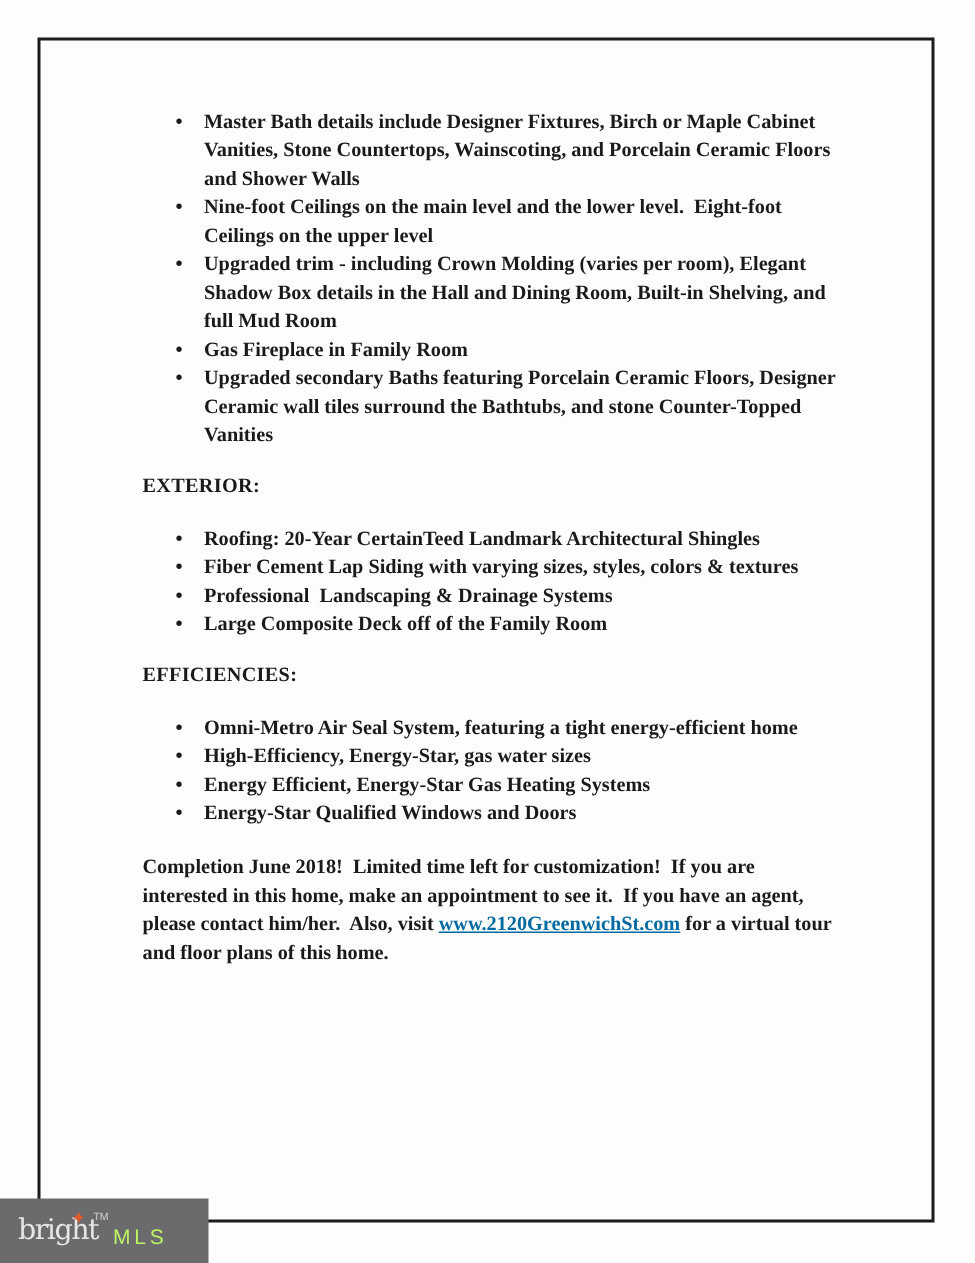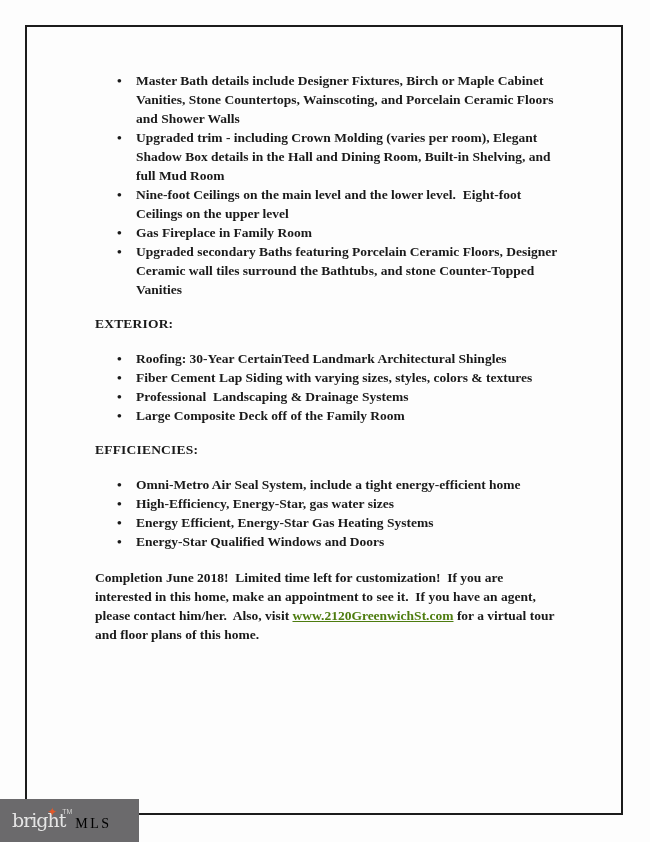--- a/index.html
+++ b/index.html
@@ -58,21 +58,21 @@
     font-weight: 700;
     line-height: 19px;
     margin: 15px 0 16px 0;
     letter-spacing: 0.2px;
   }
   p.closing {
     margin: 17px 0 0 0;
     white-space: pre-wrap;
   }
   a.site-link {
-    color: #4d7c0f;
+    color: #0369a1;
     text-decoration: underline;
     cursor: pointer;
   }
   .logo {
     position: absolute;
     left: 0;
     top: 799px;
     width: 139px;
     height: 43px;
     background: #6b6a6c;
@@ -103,68 +103,68 @@
   }
   .tm {
     position: absolute;
     right: -7px;
     top: -3px;
     font-size: 7px;
     color: #d4d3d2;
     font-family: "Liberation Sans", sans-serif;
   }
   .mls {
-    font-family: Liberation Serif, serif;
+    font-family: Liberation Sans, sans-serif;
     font-size: 14px;
-    color: #000000;
+    color: #bef264;
     letter-spacing: 2.5px;
     margin-left: 10px;
     margin-top: 6px;
   }
 </style>
 </head>
 <body>
 
 <div class="page">
   <div class="page-border"></div>
 
   <div class="content">
 
     <ul class="bullets">
 
         <li class="bullet-item"><span>Master Bath details include Designer Fixtures, Birch or Maple Cabinet Vanities, Stone Countertops, Wainscoting, and Porcelain Ceramic Floors and Shower Walls</span></li>
 
 
+        <li class="bullet-item"><span>Nine-foot Ceilings on the main level and the lower level.  Eight-foot Ceilings on the upper level</span></li>
+
         <li class="bullet-item"><span>Upgraded trim - including Crown Molding (varies per room), Elegant Shadow Box details in the Hall and Dining Room, Built-in Shelving, and full Mud Room</span></li>
-
-        <li class="bullet-item"><span>Nine-foot Ceilings on the main level and the lower level.  Eight-foot Ceilings on the upper level</span></li>
 
         <li class="bullet-item"><span>Gas Fireplace in Family Room</span></li>
 
         <li class="bullet-item"><span>Upgraded secondary Baths featuring Porcelain Ceramic Floors, Designer Ceramic wall tiles surround the Bathtubs, and stone Counter-Topped Vanities</span></li>
       </ul>
 
     <h2 class="section-heading">EXTERIOR:</h2>
 
     <ul class="bullets">
 
-        <li class="bullet-item"><span>Roofing: 30-Year CertainTeed Landmark Architectural Shingles</span></li>
+        <li class="bullet-item"><span>Roofing: 20-Year CertainTeed Landmark Architectural Shingles</span></li>
 
         <li class="bullet-item"><span>Fiber Cement Lap Siding with varying sizes, styles, colors &amp; textures</span></li>
 
         <li class="bullet-item"><span>Professional  Landscaping &amp; Drainage Systems</span></li>
 
         <li class="bullet-item"><span>Large Composite Deck off of the Family Room</span></li>
       </ul>
 
     <h2 class="section-heading">EFFICIENCIES:</h2>
 
     <ul class="bullets">
 
-        <li class="bullet-item"><span>Omni-Metro Air Seal System, include a tight energy-efficient home</span></li>
+        <li class="bullet-item"><span>Omni-Metro Air Seal System, featuring a tight energy-efficient home</span></li>
 
         <li class="bullet-item"><span>High-Efficiency, Energy-Star, gas water sizes</span></li>
 
         <li class="bullet-item"><span>Energy Efficient, Energy-Star Gas Heating Systems</span></li>
 
 
         <li class="bullet-item"><span>Energy-Star Qualified Windows and Doors</span></li>
       </ul>
 
     <p class="closing"><span>Completion June 2018!  Limited time left for customization!  If you are interested in this home, make an appointment to see it.  If you have an agent, please contact him/her.  Also, visit </span><a class="site-link" href="#">www.2120GreenwichSt.com</a><span> for a virtual tour and floor plans of this home.</span></p>

